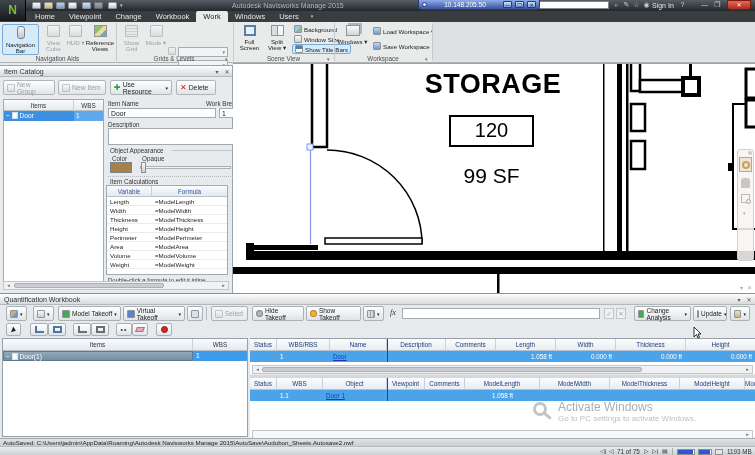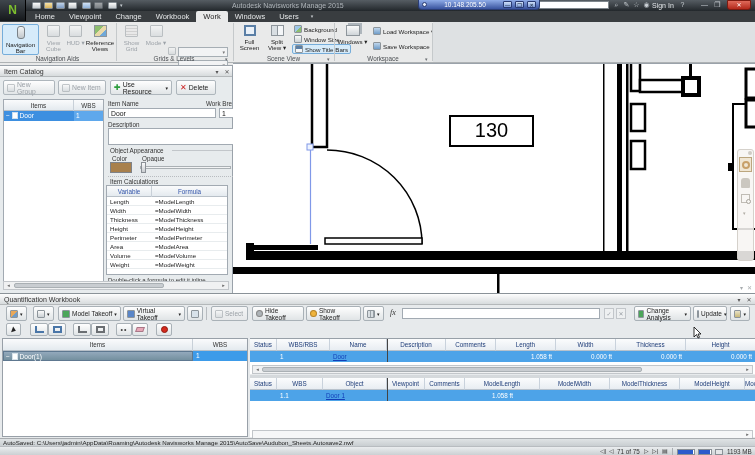--- a/index.html
+++ b/index.html
@@ -330,21 +330,23 @@
       <rect x="450" y="14" width="16" height="17" fill="#fff" stroke="#000" stroke-width="4"></rect>
       <rect x="456" y="0" width="3" height="15" fill="#000"></rect>
 
       <path d="M 522 40 H 500 V 165 H 522" fill="none" stroke="#000" stroke-width="2"></path>
       <rect x="495" y="99" width="5" height="8" fill="#000"></rect>
 
       <rect x="513" y="5" width="12" height="29" fill="#fff" stroke="#000" stroke-width="3"></rect>
       <rect x="513" y="36" width="12" height="27" fill="#fff" stroke="#000" stroke-width="3"></rect>
     </svg>
 
-    <div id="room-box"><span>130</span></div>
+    <div id="room-name">STORAGE</div>
+    <div id="room-box"><span>120</span></div>
+    <div id="room-area">99 SF</div>
 
     <div id="navbar3d">
       <span class="abs" style="right:1px;top:1px;width:4px;height:4px;border-radius:50%;background:#CFCBC4;"></span>
       <span class="abs" style="left:1px;top:7px;width:13px;height:15px;border:1px solid #BCA67E;background:#F0E6D4;">
         <span class="abs" style="left:2px;top:3px;width:8px;height:8px;border-radius:50%;border:2px solid #C8A06A;"></span>
       </span>
       <span class="abs" style="left:3px;top:28px;width:9px;height:10px;border-radius:3px 3px 1px 1px;background:#CBC7C0;"></span>
       <span class="abs" style="left:3px;top:44px;width:9px;height:9px;border:1.5px solid #C0BCB5;">
         <span class="abs" style="right:-2px;bottom:-2px;width:5px;height:5px;border-radius:50%;border:1.5px solid #A8A49D;background:#F6F4F0;"></span>
       </span>
@@ -502,20 +504,28 @@
       <div class="abs" style="left:137px;top:0;width:1px;height:23px;background:#444;"></div>
     </div>
     <div class="hscroll" style="left:252px;top:136px;width:501px;background:#F6F7F8;">
       <span class="sarr" style="right:0;">▸</span>
     </div>
 
     <svg class="abs" style="left:693px;top:32px;" width="9" height="13" viewBox="0 0 9 13">
       <path d="M1,1 L1,11 L3.5,8.5 L5,12 L6.5,11.3 L5,8 L8,8 Z" fill="#fff" stroke="#000" stroke-width="0.8"></path>
     </svg>
 
+    <div id="watermark">
+      <svg class="abs" style="left:-25px;top:2px;" width="22" height="20" viewBox="0 0 22 20">
+        <circle cx="7" cy="7" r="5.5" fill="none" stroke="#C2C4C6" stroke-width="3"></circle>
+        <rect x="11" y="9" width="10" height="3" fill="#C2C4C6" transform="rotate(40 11 9)"></rect>
+      </svg>
+      <div style="font-size:12px;">Activate Windows</div>
+      <div style="font-size:8px;color:#BBBEC1;">Go to PC settings to activate Windows.</div>
+    </div>
   </div>
 
   <div id="status1">
     <span>AutoSaved: C:\Users\jadmin\AppData\Roaming\Autodesk Navisworks Manage 2015\AutoSave\Audubon_Sheets.Autosave2.nwf</span>
   </div>
   <div id="status2">
     <span class="snav" style="left:600px;">◁|</span>
     <span class="snav" style="left:609px;">◁</span>
     <span class="snav" style="left:617px;font-size:6.3px;">71 of 75</span>
     <span class="snav" style="left:644px;">▷</span>

